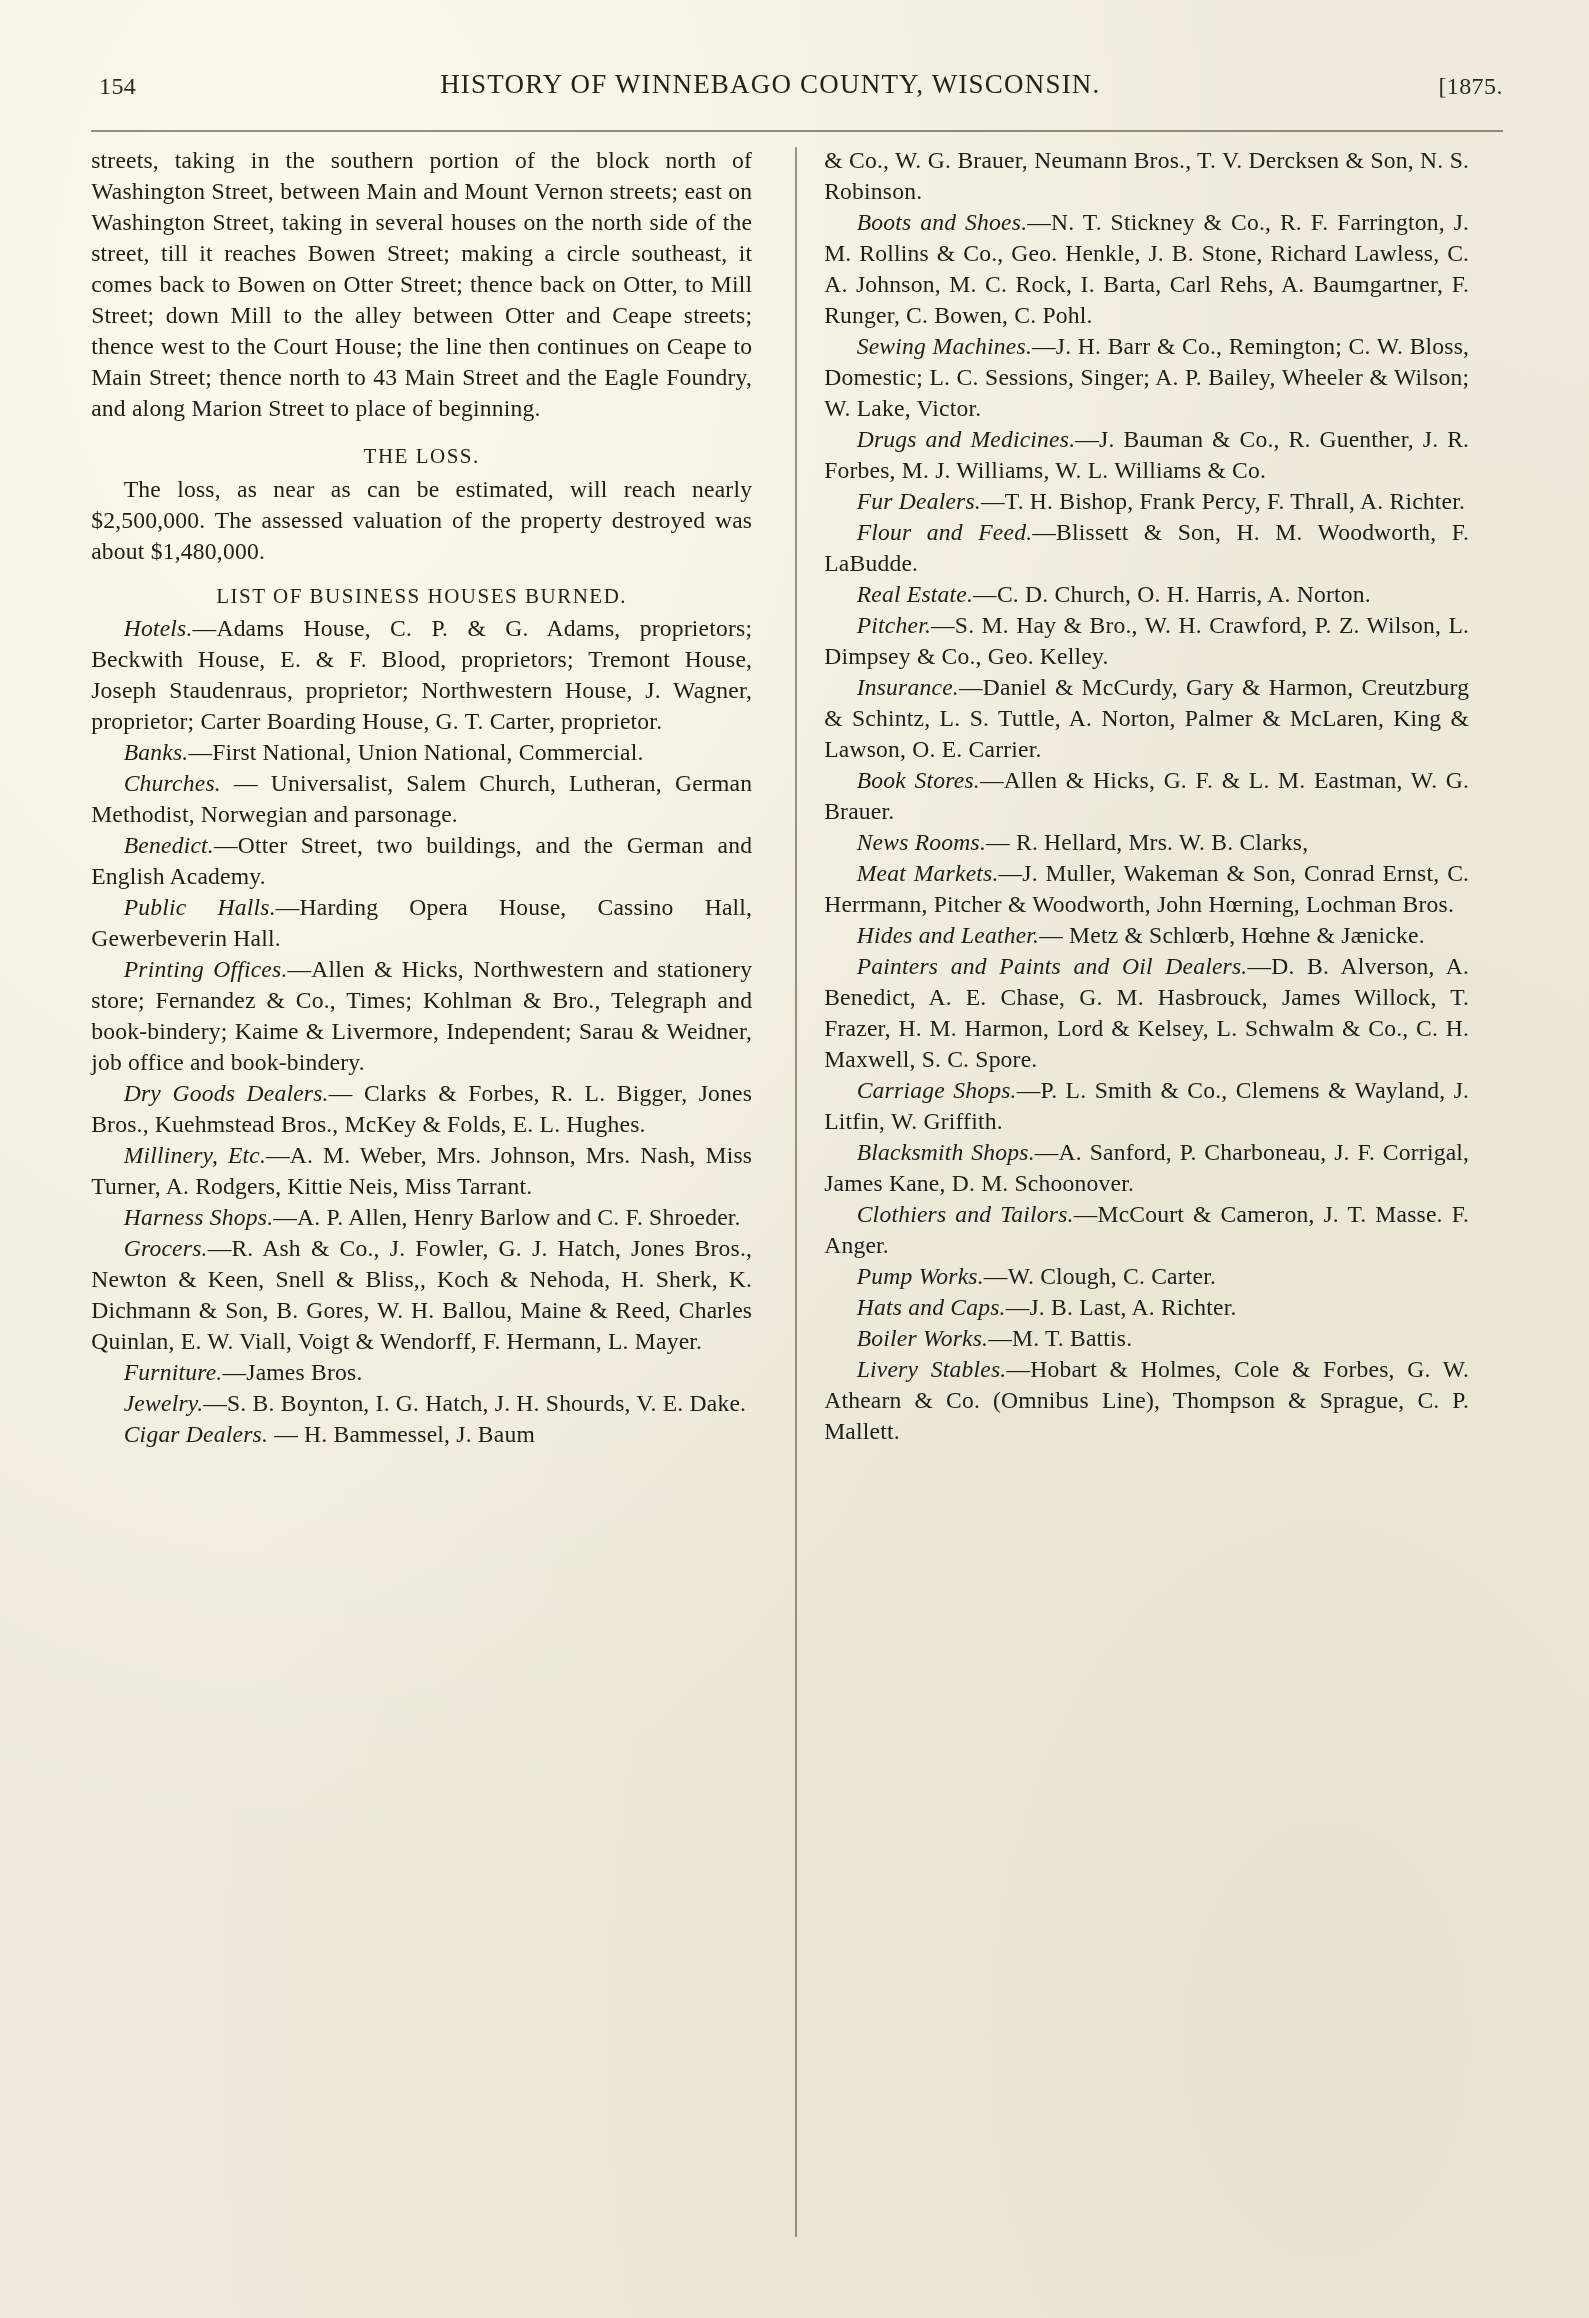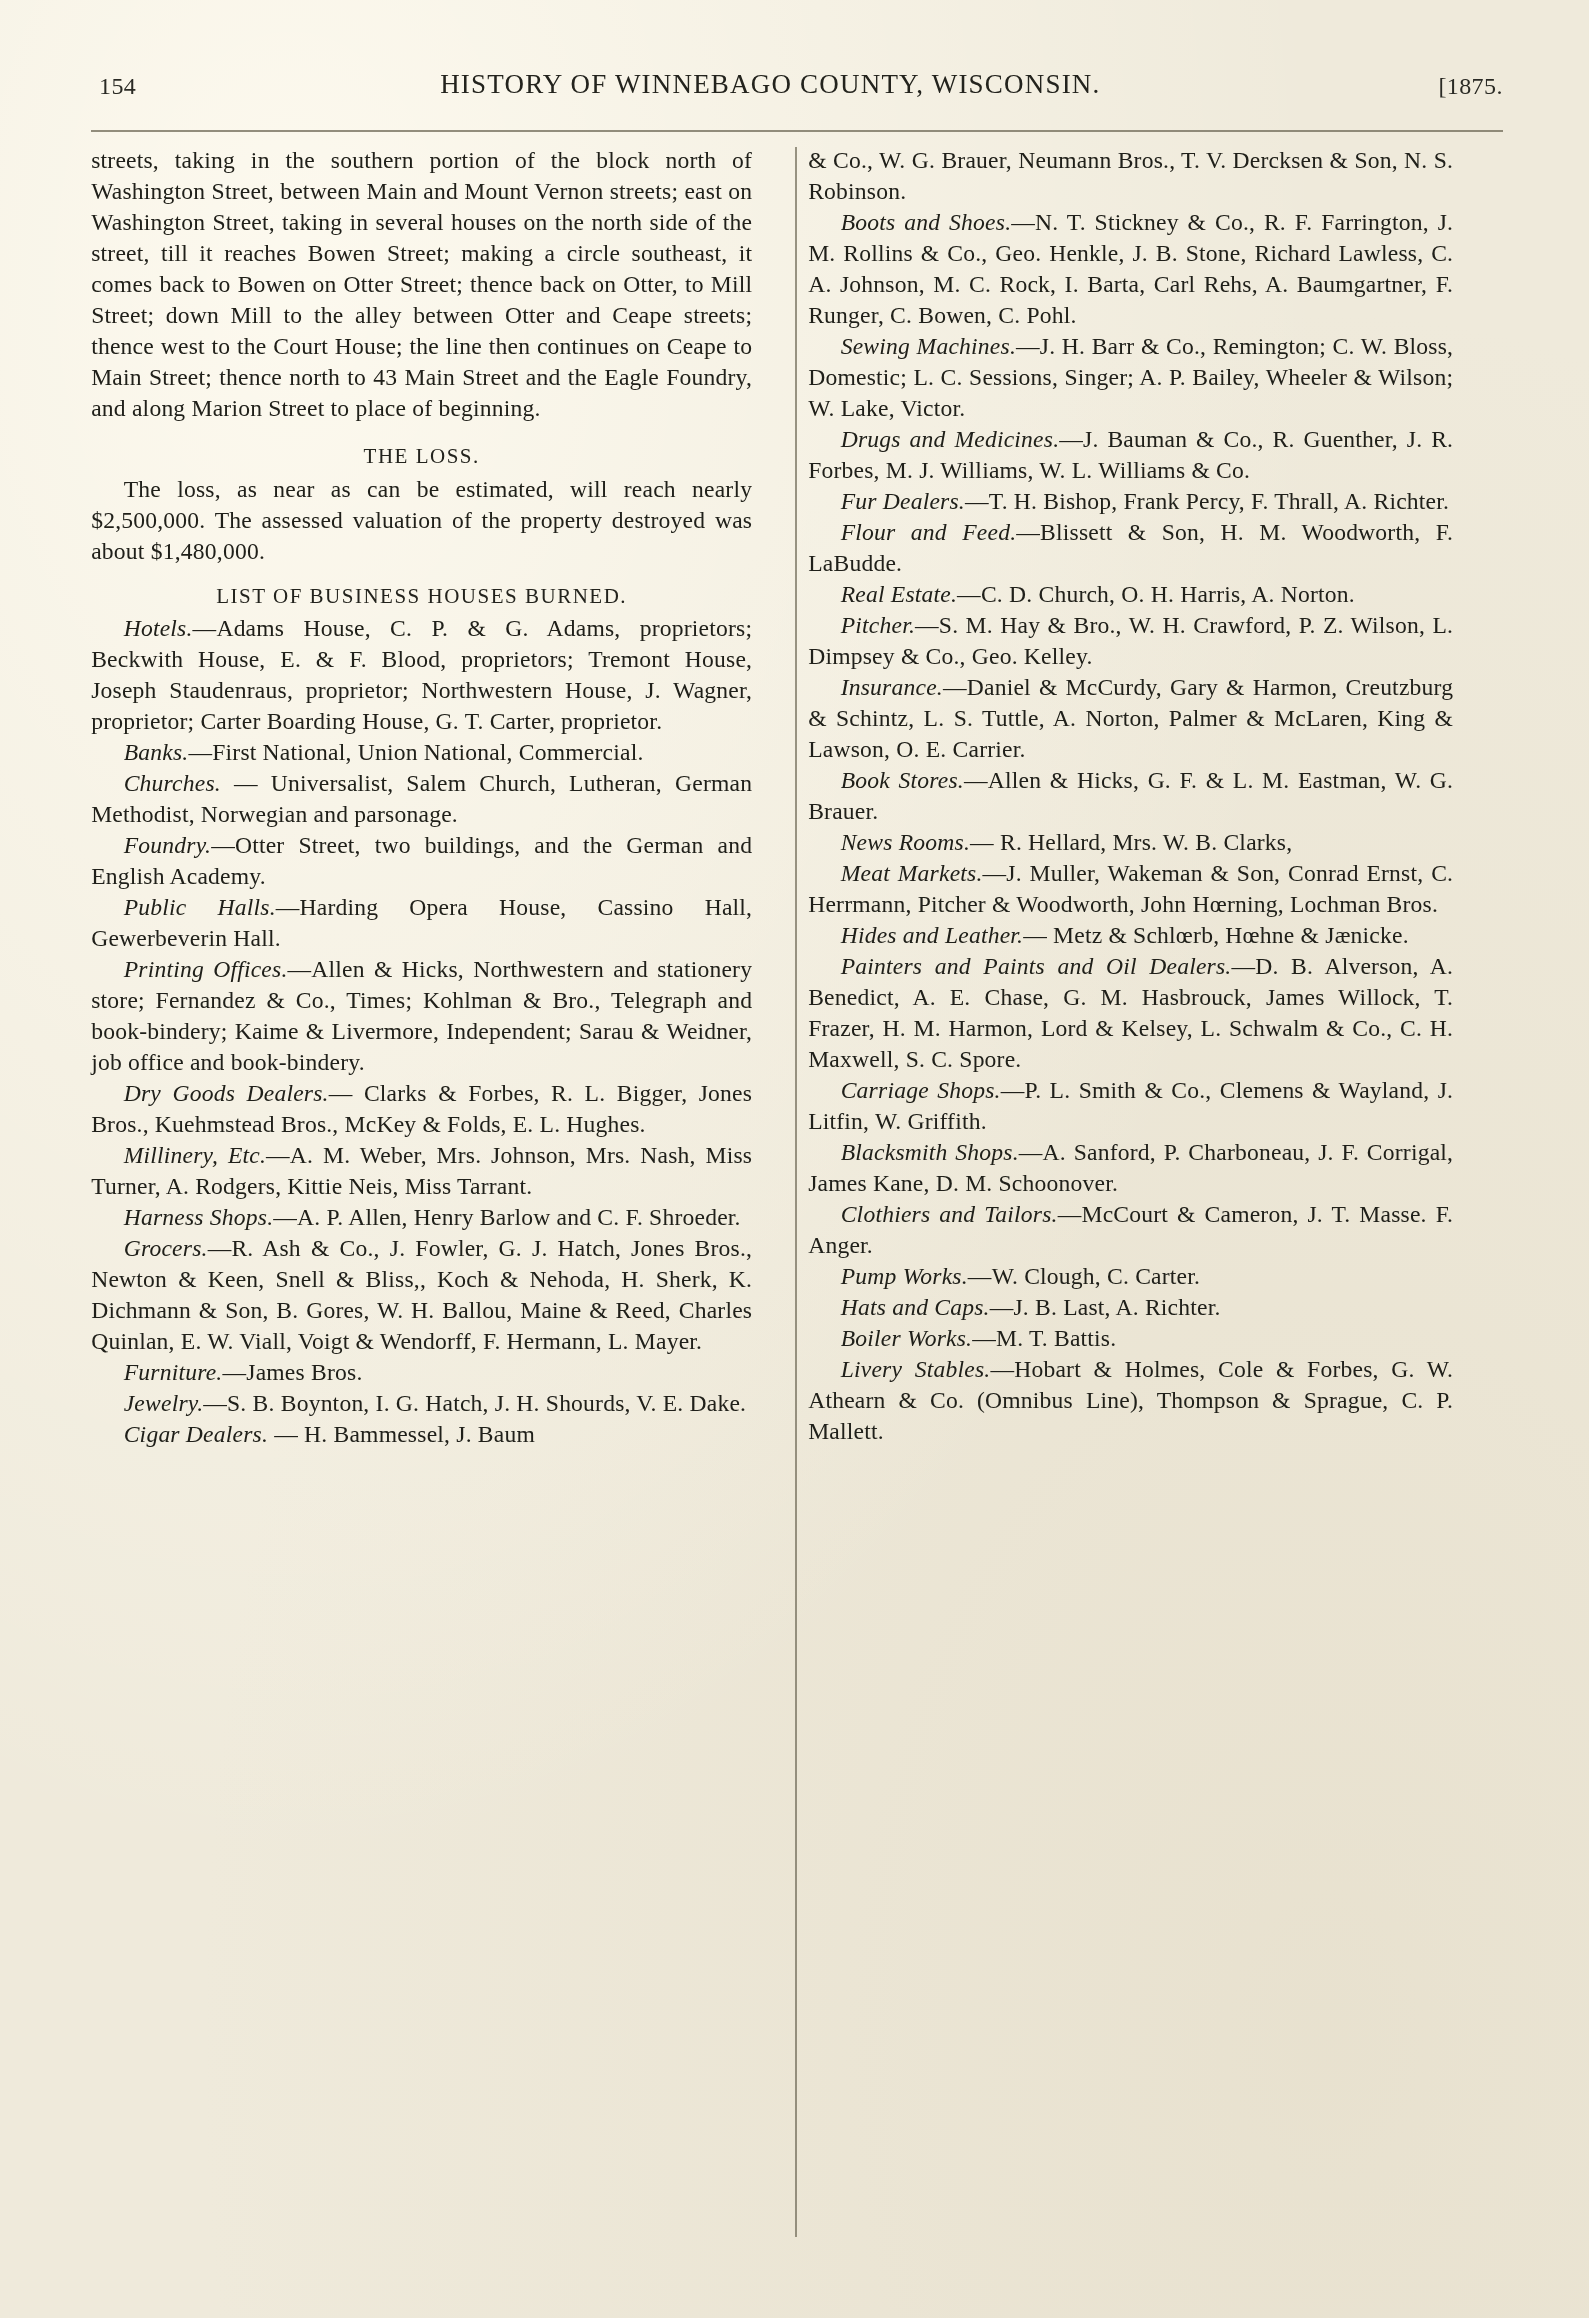--- a/index.html
+++ b/index.html
@@ -67,21 +67,21 @@
     background: #6f6a57;
     opacity: 0.75;
   }
   .columns {
     position: absolute;
     top: 99px;
     left: 6.2px;
     width: 1412px;
     height: 2121px;
     display: flex;
-    gap: 0;
+    gap: 16px;
   }
   .col {
     width: 681px;
     box-sizing: border-box;
   }
   .col.left { padding-right: 20px; }
   .col.right { padding-left: 36px; }
   .col-rule {
     position: absolute;
     left: 710px;
@@ -135,21 +135,21 @@
         <p class="noindent">streets, taking in the southern portion of the block north of Washington Street, between Main and Mount Vernon streets; east on Washington Street, taking in several houses on the north side of the street, till it reaches Bowen Street; making a circle southeast, it comes back to Bowen on Otter Street; thence back on Otter, to Mill Street; down Mill to the alley between Otter and Ceape streets; thence west to the Court House; the line then continues on Ceape to Main Street; thence north to 43 Main Street and the Eagle Foundry, and along Marion Street to place of beginning.</p>
 
         <div class="sec-head">THE LOSS.</div>
         <p class="indent">The loss, as near as can be estimated, will reach nearly $2,500,000. The assessed valuation of the property destroyed was about $1,480,000.</p>
 
         <div class="sec-head tight">LIST OF BUSINESS HOUSES BURNED.</div>
 
         <p class="indent"><span class="cat">Hotels.</span><span>—Adams House, C. P. &amp; G. Adams, proprietors; Beckwith House, E. &amp; F. Blood, proprietors; Tremont House, Joseph Staudenraus, proprietor; Northwestern House, J. Wagner, proprietor; Carter Boarding House, G. T. Carter, proprietor.</span></p>
         <p class="indent"><span class="cat">Banks.</span><span>—First National, Union National, Commercial.</span></p>
         <p class="indent"><span class="cat">Churches.</span><span> — Universalist, Salem Church, Lutheran, German Methodist, Norwegian and parsonage.</span></p>
-        <p class="indent"><span class="cat">Foundry.</span><span>—Otter Street, two buildings, and the German and English Academy.</span></p>
+        <p class="indent"><span class="cat">Benedict.</span><span>—Otter Street, two buildings, and the German and English Academy.</span></p>
         <p class="indent"><span class="cat">Public Halls.</span><span>—Harding Opera House, Cassino Hall, Gewerbeverin Hall.</span></p>
         <p class="indent"><span class="cat">Printing Offices.</span><span>—Allen &amp; Hicks, Northwestern and stationery store; Fernandez &amp; Co., Times; Kohlman &amp; Bro., Telegraph and book-bindery; Kaime &amp; Livermore, Independent; Sarau &amp; Weidner, job office and book-bindery.</span></p>
         <p class="indent"><span class="cat">Dry Goods Dealers.</span><span>— Clarks &amp; Forbes, R. L. Bigger, Jones Bros., Kuehmstead Bros., McKey &amp; Folds, E. L. Hughes.</span></p>
         <p class="indent"><span class="cat">Millinery, Etc.</span><span>—A. M. Weber, Mrs. Johnson, Mrs. Nash, Miss Turner, A. Rodgers, Kittie Neis, Miss Tarrant.</span></p>
         <p class="indent"><span class="cat">Harness Shops.</span><span>—A. P. Allen, Henry Barlow and C. F. Shroeder.</span></p>
         <p class="indent"><span class="cat">Grocers.</span><span>—R. Ash &amp; Co., J. Fowler, G. J. Hatch, Jones Bros., Newton &amp; Keen, Snell &amp; Bliss,, Koch &amp; Nehoda, H. Sherk, K. Dichmann &amp; Son, B. Gores, W. H. Ballou, Maine &amp; Reed, Charles Quinlan, E. W. Viall, Voigt &amp; Wendorff, F. Hermann, L. Mayer.</span></p>
         <p class="indent"><span class="cat">Furniture.</span><span>—James Bros.</span></p>
         <p class="indent"><span class="cat">Jewelry.</span><span>—S. B. Boynton, I. G. Hatch, J. H. Shourds, V. E. Dake.</span></p>
         <p class="indent"><span class="cat">Cigar Dealers.</span><span> — H. Bammessel, J. Baum</span></p>
       </div>

